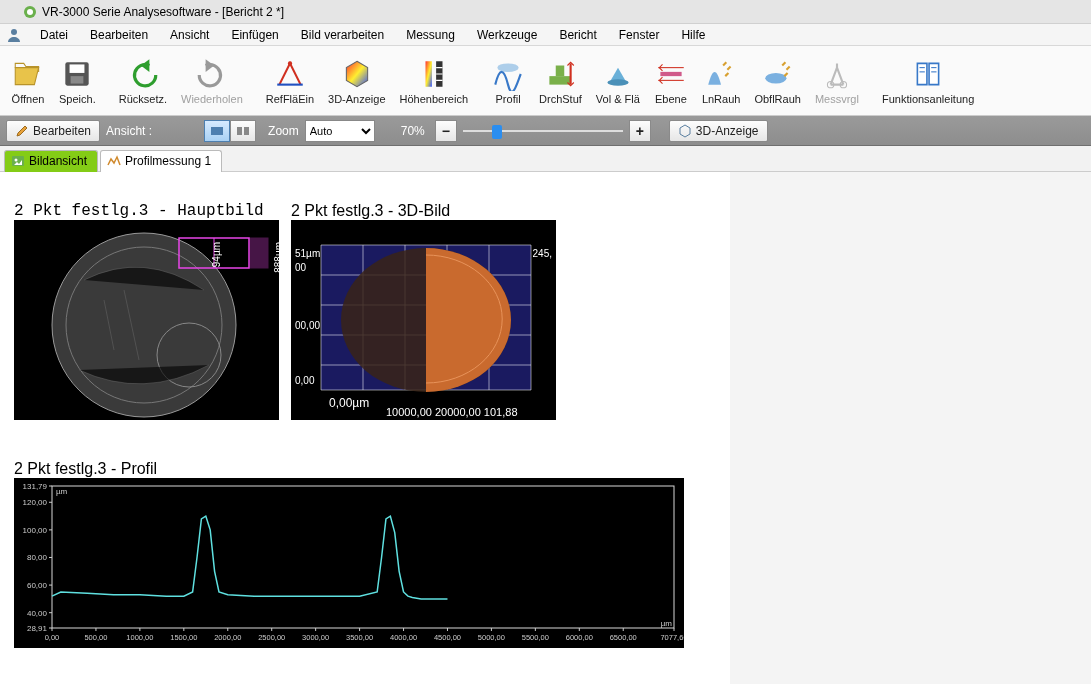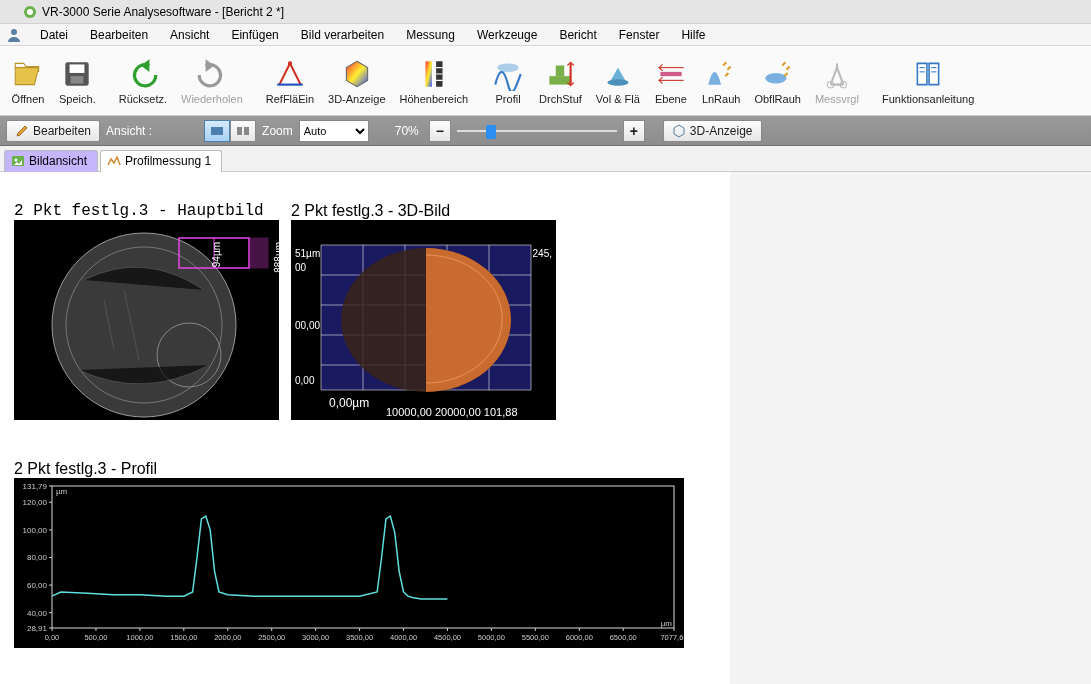--- a/index.html
+++ b/index.html
@@ -21,32 +21,32 @@
   .tool-btn .ti { width: 34px; height: 34px; margin-bottom: 2px; }
   .tool-sep { width: 1px; background: #d0d0d0; margin: 6px 4px; }
 
   
   .secbar { height: 30px; background: linear-gradient(#9a9a9a,#8d8d8d); border-bottom: 1px solid #6f6f6f; display: flex; align-items: center; padding: 0 6px; gap: 6px; font-size: 12px; color: #222; }
   .secbar .btn { background: linear-gradient(#fdfdfd,#e6e6e6); border: 1px solid #8a8a8a; border-radius: 2px; padding: 2px 8px; display: flex; align-items: center; gap: 4px; height: 22px; }
   .secbar .lbl { color: #fff; font-weight: 500; }
   .secbar .viewmodes { display: flex; gap: 0; }
   .secbar .vm { width: 26px; height: 22px; background: linear-gradient(#fdfdfd,#e6e6e6); border: 1px solid #8a8a8a; display:flex;align-items:center;justify-content:center;}
   .secbar .vm.active { background: linear-gradient(#d6eaff,#a9d1f4); border-color:#4d7fb0;}
-  .secbar .zoomlbl { color:#fff; font-weight:500; }
+  .secbar .zoomlbl { color:#fff; font-weight:500; margin-left:6px; }
   .secbar select { height:22px; font-size:11px; width:70px; background:#fff; border:1px solid #888; }
   .secbar .pct { color:#fff; font-weight:500; margin: 0 4px 0 20px; }
   .secbar .pm { width:22px;height:22px;background:linear-gradient(#fdfdfd,#e6e6e6);border:1px solid #8a8a8a;display:flex;align-items:center;justify-content:center;font-size:14px;font-weight:bold;}
   .secbar .slider-wrap { position:relative; width:160px; height:22px; display:flex; align-items:center;}
   .secbar .slider-track { position:absolute; left:0; right:0; top:10px; height:2px; background:#ddd;}
   .secbar .slider-thumb { position:absolute; top:5px; width:10px; height:14px; background:#2b8ef0; border-radius:2px;}
 
   
   .tabsrow { height: 26px; background: #f2f2f2; border-bottom: 1px solid #ccc; display:flex; align-items:flex-end; padding-left:4px; font-size:12px;}
   .tab { background:#fff; border:1px solid #bbb; border-bottom:none; border-radius:3px 3px 0 0; padding:3px 10px 4px 6px; margin-right:2px; display:flex; align-items:center; gap:4px; position:relative; top:1px;}
-  .tab.inactive { background:#c4b5fd; }
+  .tab.inactive { background:#84cc16; }
   .tab .ticon { width:14px; height:14px; }
 
   
   .workspace { position:absolute; left:0; right:0; top: 172px; bottom:0; background:#fff; display:flex;}
   .report { flex:0 0 730px; background:#fff; padding: 14px 14px 0 14px; position:relative; overflow:hidden;}
   .rightpad { flex:1; background:#f4f4f4; }
   .row1 { display:flex; gap:12px; }
   .imgbox { background:#ef4444; position:relative; overflow:hidden; }
   .imgbox.main { width:265px; height:200px; }
   .imgbox.td   { width:265px; height:200px; }

